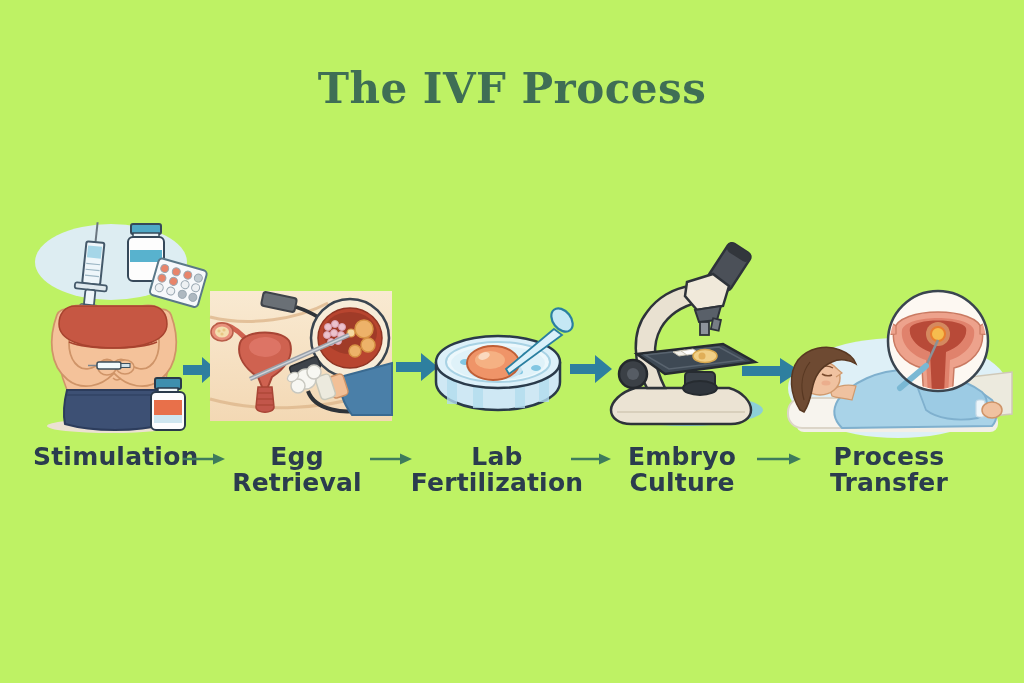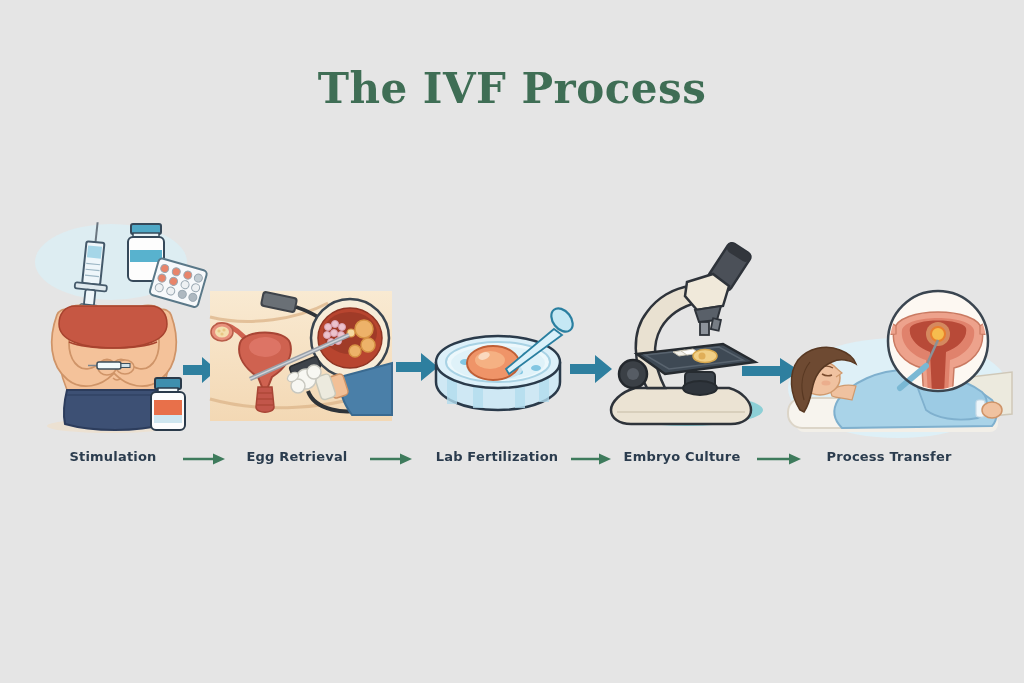--- a/index.html
+++ b/index.html
@@ -1,30 +1,30 @@
 <!DOCTYPE html>
 <html><head>
 <meta charset="utf-8">
 <style>
   html,body{margin:0;padding:0;background:#ffffff;}
   #canvas{
-    position:relative;width:1024px;height:683px;background:#e5e5e5;
+    position:relative;width:1024px;height:683px;background:#bef264;
     overflow:hidden;font-family:"DejaVu Sans","Liberation Sans",sans-serif;
   }
   .title{
     position:absolute;top:64px;left:0;width:100%;text-align:center;
     font-family:"DejaVu Serif","Liberation Serif",serif;
     font-weight:700;font-size:42px;color:#3f6e55;letter-spacing:0.5px;
   }
   .illu{position:absolute;}
   .illu svg{overflow:visible;display:block;}
   .step-arrow{position:absolute;}
   .label{
     position:absolute;top:444px;height:26px;line-height:26px;text-align:center;
-    font-weight:700;font-size:13px;color:#2b3c4e;letter-spacing:0.2px;
+    font-weight:700;font-size:25px;color:#2b3c4e;letter-spacing:0.2px;
   }
   .label-arrow{position:absolute;top:451px;}
 </style>
 </head>
 <body>
 
 <div id="canvas">
 
   <div class="title">The IVF Process</div>
 

